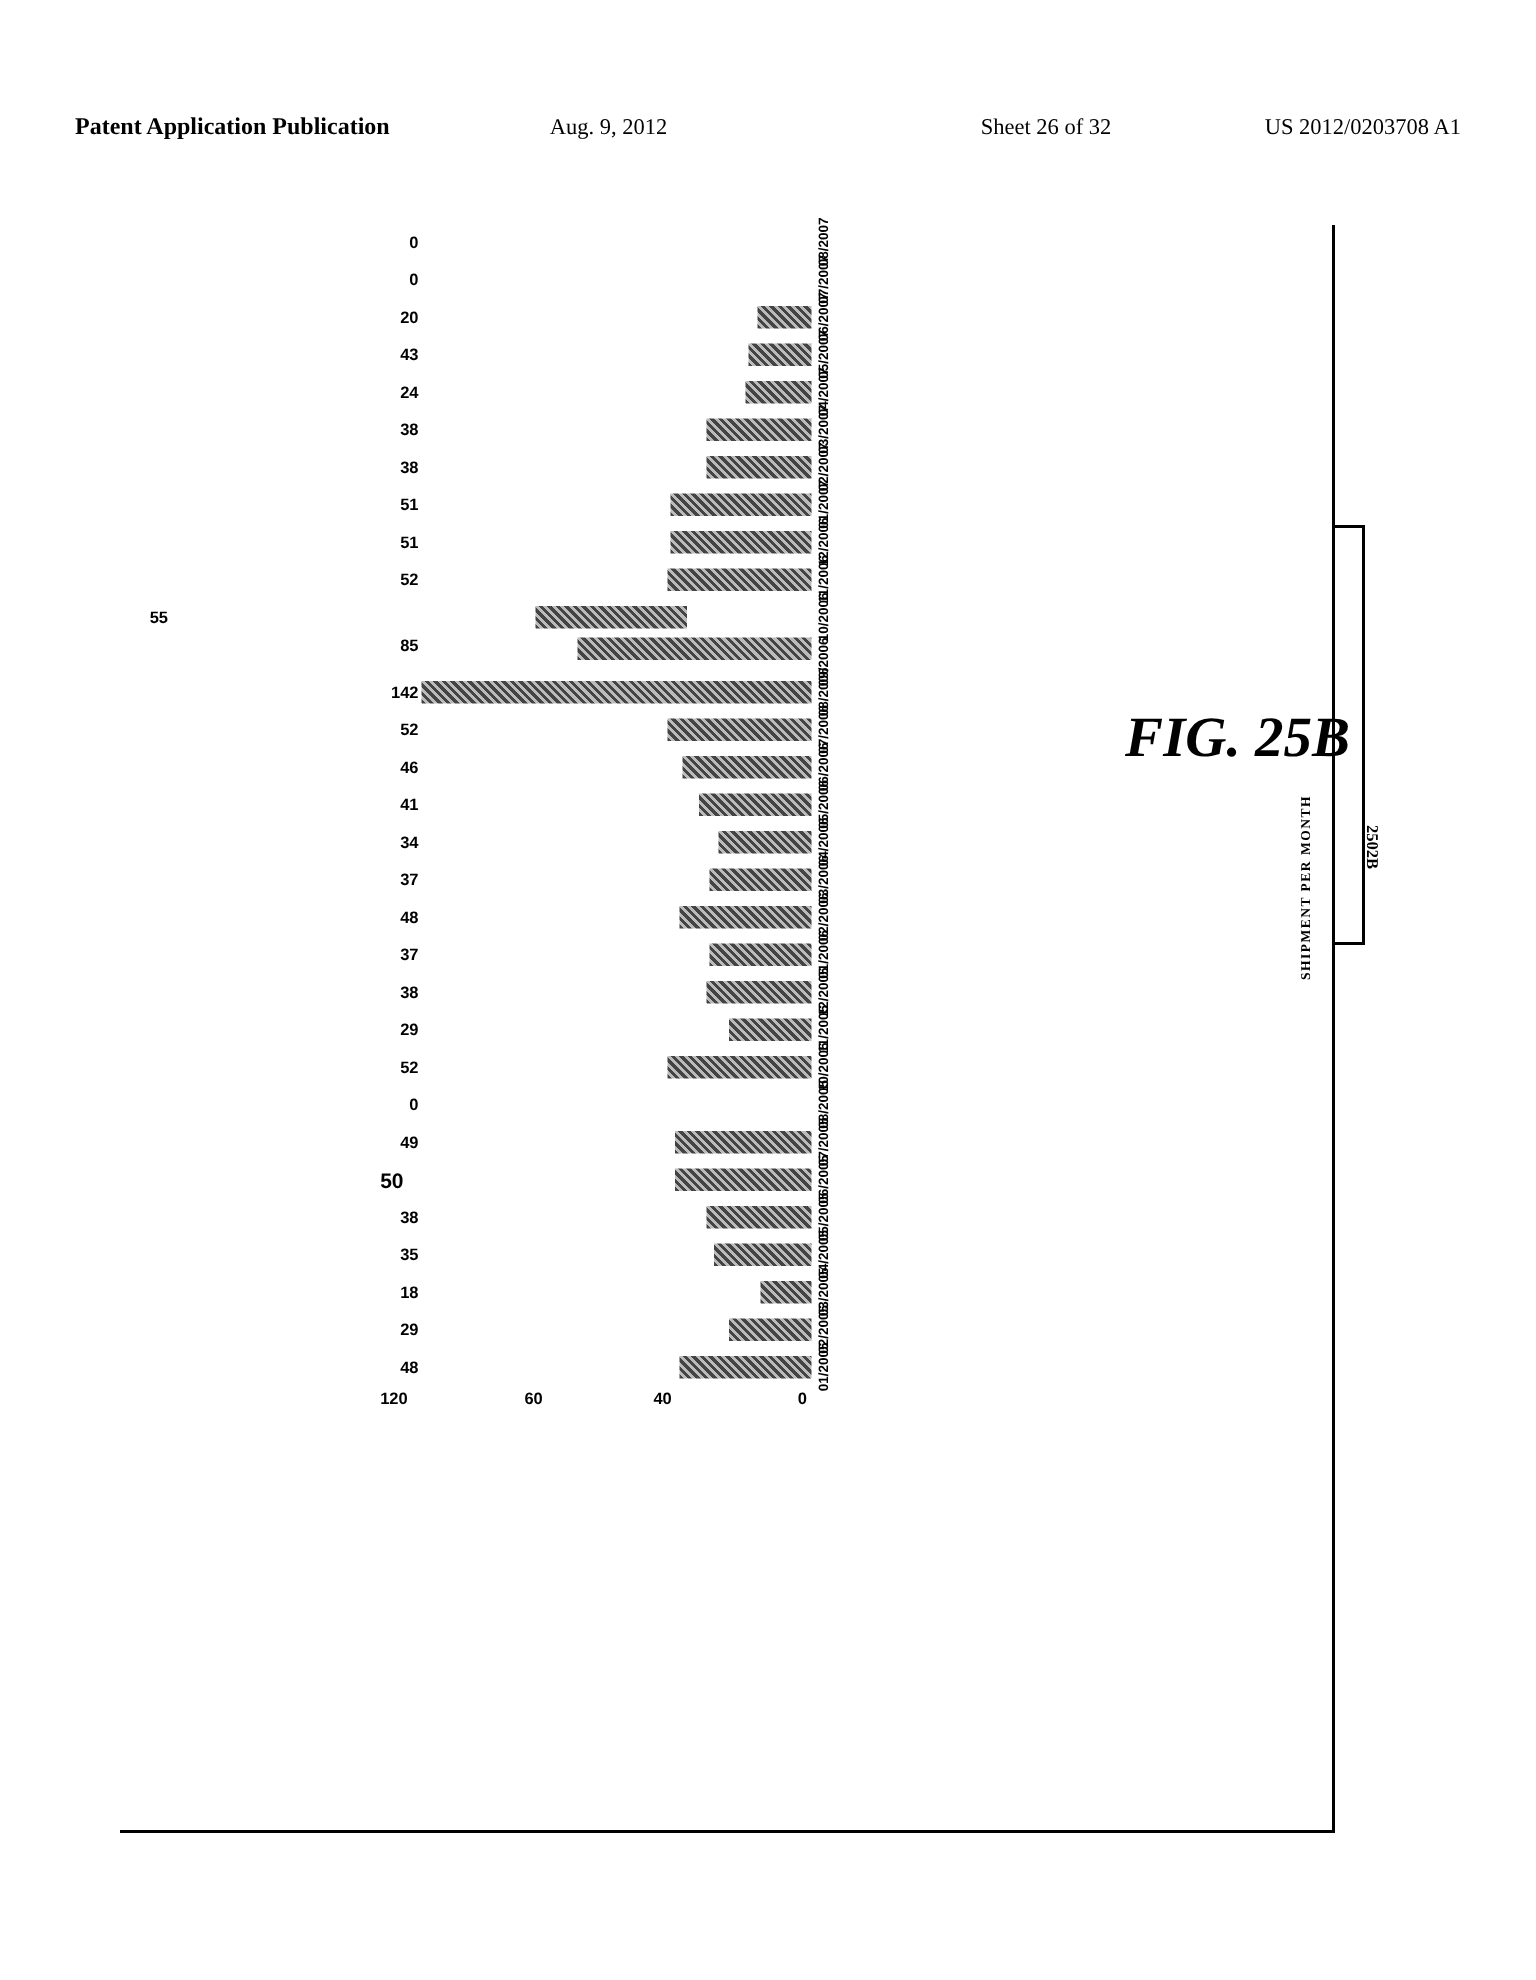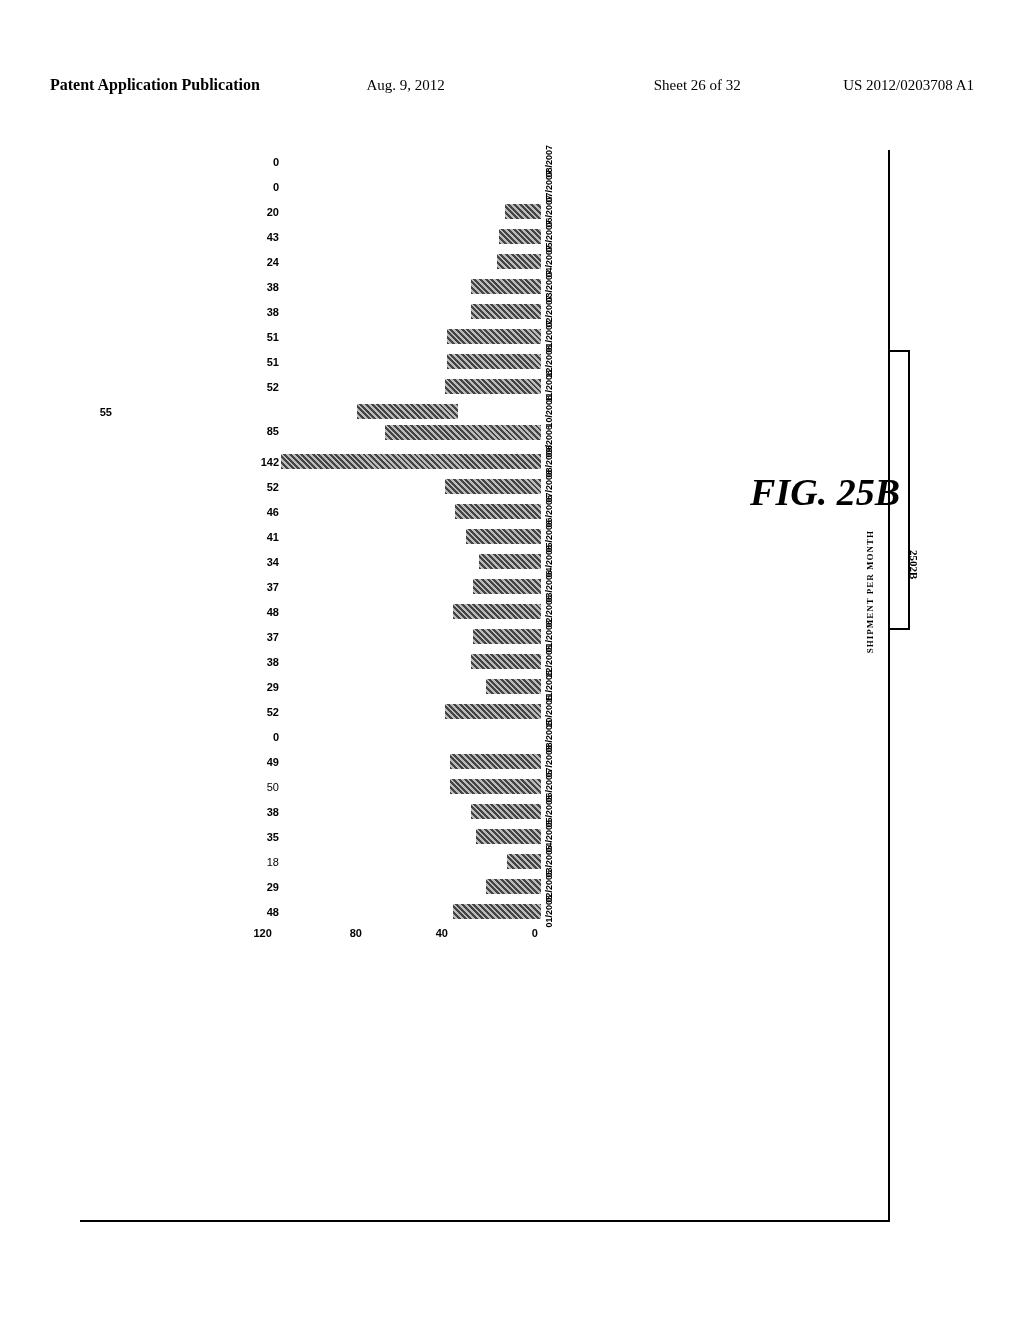--- a/index.html
+++ b/index.html
@@ -302,42 +302,42 @@
           <div style="font-size: 9px; font-weight: bold; writing-mode: vertical-rl; transform: rotate(180deg); width: 36px; text-align: center; margin-left: 3px; flex-shrink: 0; font-family: Arial, sans-serif;">08/2005</div>
         </div>
         <div class="bar-row" style="display: flex; align-items: center; height: 23px; margin-bottom: 2px; justify-content: flex-end; width: 500px;">
           <div style="font-size: 11px; font-weight: bold; width: 32px; text-align: right; margin-right: 2px; flex-shrink: 0; font-family: Arial, sans-serif;">49</div>
           <div style="width: 260px; height: 15px; position: relative; flex-shrink: 0;">
             <div style="height: 100%; width: 91px; position: absolute; right: 0px; background: repeating-linear-gradient(45deg, rgb(68, 68, 68) 0px, rgb(68, 68, 68) 2px, rgb(187, 187, 187) 2px, rgb(187, 187, 187) 4px);"></div>
           </div>
           <div style="font-size: 9px; font-weight: bold; writing-mode: vertical-rl; transform: rotate(180deg); width: 36px; text-align: center; margin-left: 3px; flex-shrink: 0; font-family: Arial, sans-serif;">07/2005</div>
         </div>
         <div class="bar-row" style="display: flex; align-items: center; height: 23px; margin-bottom: 2px; justify-content: flex-end; width: 500px;">
-          <div style="font-size: 11px; font-weight: normal; width: 32px; text-align: right; margin-right: 2px; flex-shrink: 0; font-family: Arial, sans-serif;">50</div>
+          <div style="font-size: 14px; font-weight: bold; width: 32px; text-align: right; margin-right: 12px; flex-shrink: 0; font-family: Arial, sans-serif;">50</div>
           <div style="width: 260px; height: 15px; position: relative; flex-shrink: 0;">
             <div style="height: 100%; width: 91px; position: absolute; right: 0px; background: repeating-linear-gradient(45deg, rgb(68, 68, 68) 0px, rgb(68, 68, 68) 2px, rgb(187, 187, 187) 2px, rgb(187, 187, 187) 4px);"></div>
           </div>
           <div style="font-size: 9px; font-weight: bold; writing-mode: vertical-rl; transform: rotate(180deg); width: 36px; text-align: center; margin-left: 3px; flex-shrink: 0; font-family: Arial, sans-serif;">06/2005</div>
         </div>
         <div class="bar-row" style="display: flex; align-items: center; height: 23px; margin-bottom: 2px; justify-content: flex-end; width: 500px;">
           <div style="font-size: 11px; font-weight: bold; width: 32px; text-align: right; margin-right: 2px; flex-shrink: 0; font-family: Arial, sans-serif;">38</div>
           <div style="width: 260px; height: 15px; position: relative; flex-shrink: 0;">
             <div style="height: 100%; width: 70px; position: absolute; right: 0px; background: repeating-linear-gradient(45deg, rgb(68, 68, 68) 0px, rgb(68, 68, 68) 2px, rgb(187, 187, 187) 2px, rgb(187, 187, 187) 4px);"></div>
           </div>
           <div style="font-size: 9px; font-weight: bold; writing-mode: vertical-rl; transform: rotate(180deg); width: 36px; text-align: center; margin-left: 3px; flex-shrink: 0; font-family: Arial, sans-serif;">05/2005</div>
         </div>
         <div class="bar-row" style="display: flex; align-items: center; height: 23px; margin-bottom: 2px; justify-content: flex-end; width: 500px;">
           <div style="font-size: 11px; font-weight: bold; width: 32px; text-align: right; margin-right: 2px; flex-shrink: 0; font-family: Arial, sans-serif;">35</div>
           <div style="width: 260px; height: 15px; position: relative; flex-shrink: 0;">
             <div style="height: 100%; width: 65px; position: absolute; right: 0px; background: repeating-linear-gradient(45deg, rgb(68, 68, 68) 0px, rgb(68, 68, 68) 2px, rgb(187, 187, 187) 2px, rgb(187, 187, 187) 4px);"></div>
           </div>
           <div style="font-size: 9px; font-weight: bold; writing-mode: vertical-rl; transform: rotate(180deg); width: 36px; text-align: center; margin-left: 3px; flex-shrink: 0; font-family: Arial, sans-serif;">04/2005</div>
         </div>
         <div class="bar-row" style="display: flex; align-items: center; height: 23px; margin-bottom: 2px; justify-content: flex-end; width: 500px;">
-          <div style="font-size: 11px; font-weight: normal; width: 32px; text-align: right; margin-right: 2px; flex-shrink: 0; font-family: Arial, sans-serif;">18</div>
+          <div style="font-size: 11px; font-weight: bold; width: 32px; text-align: right; margin-right: 2px; flex-shrink: 0; font-family: Arial, sans-serif;">18</div>
           <div style="width: 260px; height: 15px; position: relative; flex-shrink: 0;">
             <div style="height: 100%; width: 34px; position: absolute; right: 0px; background: repeating-linear-gradient(45deg, rgb(68, 68, 68) 0px, rgb(68, 68, 68) 2px, rgb(187, 187, 187) 2px, rgb(187, 187, 187) 4px);"></div>
           </div>
           <div style="font-size: 9px; font-weight: bold; writing-mode: vertical-rl; transform: rotate(180deg); width: 36px; text-align: center; margin-left: 3px; flex-shrink: 0; font-family: Arial, sans-serif;">03/2005</div>
         </div>
         <div class="bar-row" style="display: flex; align-items: center; height: 23px; margin-bottom: 2px; justify-content: flex-end; width: 500px;">
           <div style="font-size: 11px; font-weight: bold; width: 32px; text-align: right; margin-right: 2px; flex-shrink: 0; font-family: Arial, sans-serif;">29</div>
           <div style="width: 260px; height: 15px; position: relative; flex-shrink: 0;">
             <div style="height: 100%; width: 55px; position: absolute; right: 0px; background: repeating-linear-gradient(45deg, rgb(68, 68, 68) 0px, rgb(68, 68, 68) 2px, rgb(187, 187, 187) 2px, rgb(187, 187, 187) 4px);"></div>
           </div>
@@ -346,21 +346,21 @@
         <div class="bar-row" style="display: flex; align-items: center; height: 23px; margin-bottom: 2px; justify-content: flex-end; width: 500px;">
           <div style="font-size: 11px; font-weight: bold; width: 32px; text-align: right; margin-right: 2px; flex-shrink: 0; font-family: Arial, sans-serif;">48</div>
           <div style="width: 260px; height: 15px; position: relative; flex-shrink: 0;">
             <div style="height: 100%; width: 88px; position: absolute; right: 0px; background: repeating-linear-gradient(45deg, rgb(68, 68, 68) 0px, rgb(68, 68, 68) 2px, rgb(187, 187, 187) 2px, rgb(187, 187, 187) 4px);"></div>
           </div>
           <div style="font-size: 9px; font-weight: bold; writing-mode: vertical-rl; transform: rotate(180deg); width: 36px; text-align: center; margin-left: 3px; flex-shrink: 0; font-family: Arial, sans-serif;">01/2005</div>
         </div>
         <div style="display: flex; justify-content: flex-end; width: 500px; margin-top: 4px; padding-right: 39px;">
           <div style="position: relative; width: 296px; height: 20px; margin-left: 32px;">
             <span style="position: absolute; font-size: 11px; font-weight: bold; font-family: Arial, sans-serif; text-align: center; transform: translateX(-50%); right: 260px;">120</span>
-            <span style="position: absolute; font-size: 11px; font-weight: bold; font-family: Arial, sans-serif; text-align: center; transform: translateX(-50%); right: 173px;">80</span>
+            <span style="position: absolute; font-size: 11px; font-weight: bold; font-family: Arial, sans-serif; text-align: center; transform: translateX(-50%); right: 173px;">60</span>
             <span style="position: absolute; font-size: 11px; font-weight: bold; font-family: Arial, sans-serif; text-align: center; transform: translateX(-50%); right: 87px;">40</span>
             <span style="position: absolute; font-size: 11px; font-weight: bold; font-family: Arial, sans-serif; text-align: center; transform: translateX(-50%); right: 0px;">0</span>
           </div>
         </div>
       </div>
 
     <div class="axis-line" style="right:40px;"></div>
     <div class="bottom-line" style="right:40px;"></div>
 
     <div class="bracket" style="right:20px;"></div>

